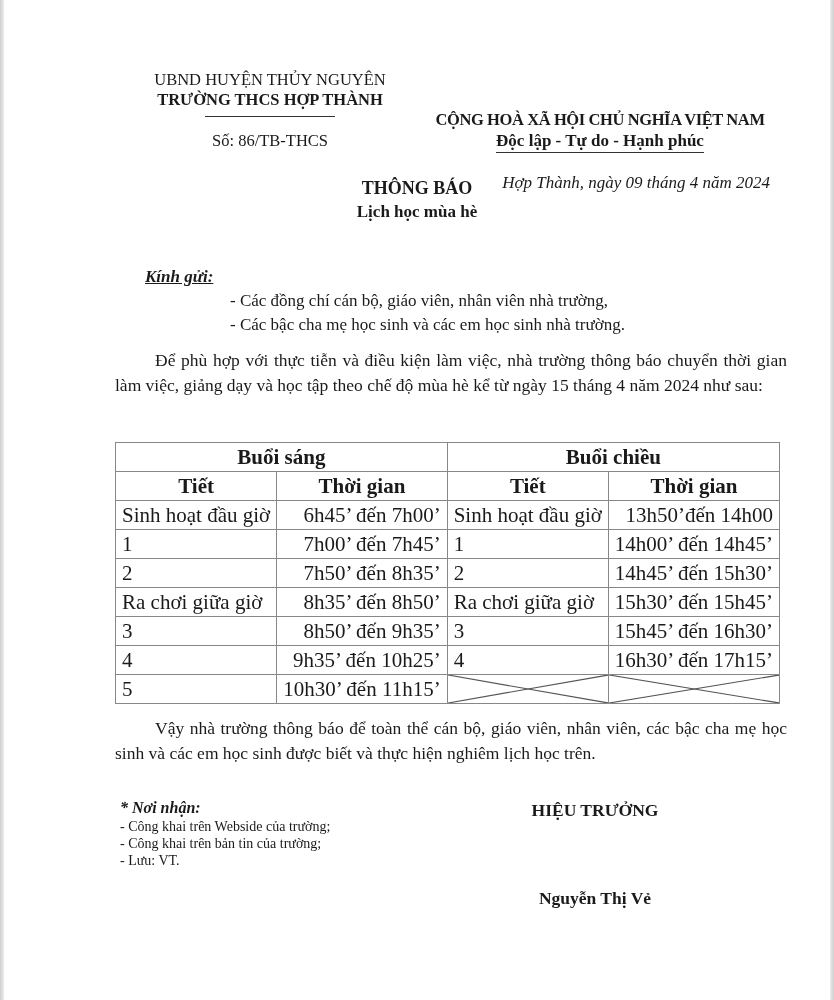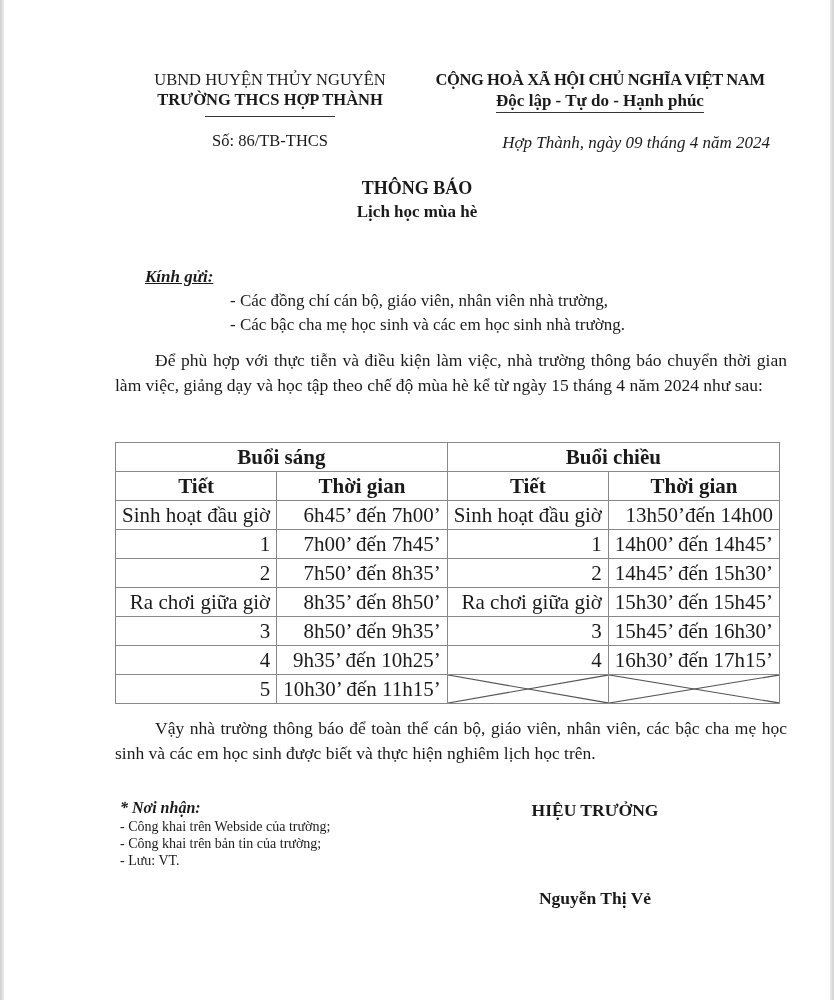--- a/index.html
+++ b/index.html
@@ -20,21 +20,21 @@
   .abs { position: absolute; }
   .center { text-align: center; }
 
   #hdr-left { left: 110px; top: 70px; width: 320px; }
   #hdr-left .l1 { font-size: 16.5px; line-height: 20px; }
   #hdr-left .l2 { font-size: 16.5px; line-height: 20px; font-weight: bold; }
   #hdr-left .rule { width: 130px; height: 1px; background: #333; margin: 6px auto 0; }
   #hdr-left .num { font-size: 16.5px; margin-top: 14px; line-height: 20px; }
 
   #hdr-right { left: 420px; top: 70px; width: 360px; }
-  #hdr-right .l1 { font-size: 16.5px; line-height: 20px; font-weight: bold; letter-spacing: -0.4px; }
+  #hdr-right .l1 { font-size: 16.5px; line-height: 20px; font-weight: bold; letter-spacing: -0.4px; margin-top: 40px; }
   #hdr-right .l2 { font-size: 17px; line-height: 22px; font-weight: bold; }
   #hdr-right .l2 span { border-bottom: 1px solid #333; padding-bottom: 2px; }
   #hdr-right .date { font-size: 17px; font-style: italic; margin-top: 20px; text-align: right; padding-right: 10px; line-height: 22px; }
 
   #title { left: 0; width: 834px; top: 176px; }
   #title .t1 { font-size: 18px; font-weight: bold; line-height: 24px; }
   #title .t2 { font-size: 17px; font-weight: bold; line-height: 24px; }
 
   #greeting { left: 145px; top: 265px; width: 640px; font-size: 17px; line-height: 24px; }
   #greeting .hd { font-weight: bold; font-style: italic; text-decoration: underline; }
@@ -45,21 +45,21 @@
 
   table#schedule {
     position: absolute; left: 115px; top: 442px; width: 616px;
     border-collapse: collapse; font-size: 21px;
   }
   #schedule td, #schedule th {
     border: 1px solid #888; height: 28px; padding: 0 6px; line-height: 28px;
     white-space: nowrap;
   }
   #schedule th { font-weight: bold; text-align: center; }
-  #schedule td.c { text-align: right; font-family: Liberation Serif, serif; }
+  #schedule td.c { text-align: left; font-family: Liberation Serif, serif; }
   #schedule td.l { text-align: right; }
   #schedule col.c1 { width: 158px; }
   #schedule col.c2 { width: 172px; }
   #schedule col.c3 { width: 147px; }
   #schedule col.c4 { width: 195px; }
   td.crossed { position: relative; padding: 0 !important; }
   td.crossed svg { position: absolute; left: 0; top: 0; width: 100%; height: 100%; }
 
   #para2 { left: 115px; top: 716px; width: 672px; font-size: 17.5px; line-height: 25px; text-align: justify; }
 

